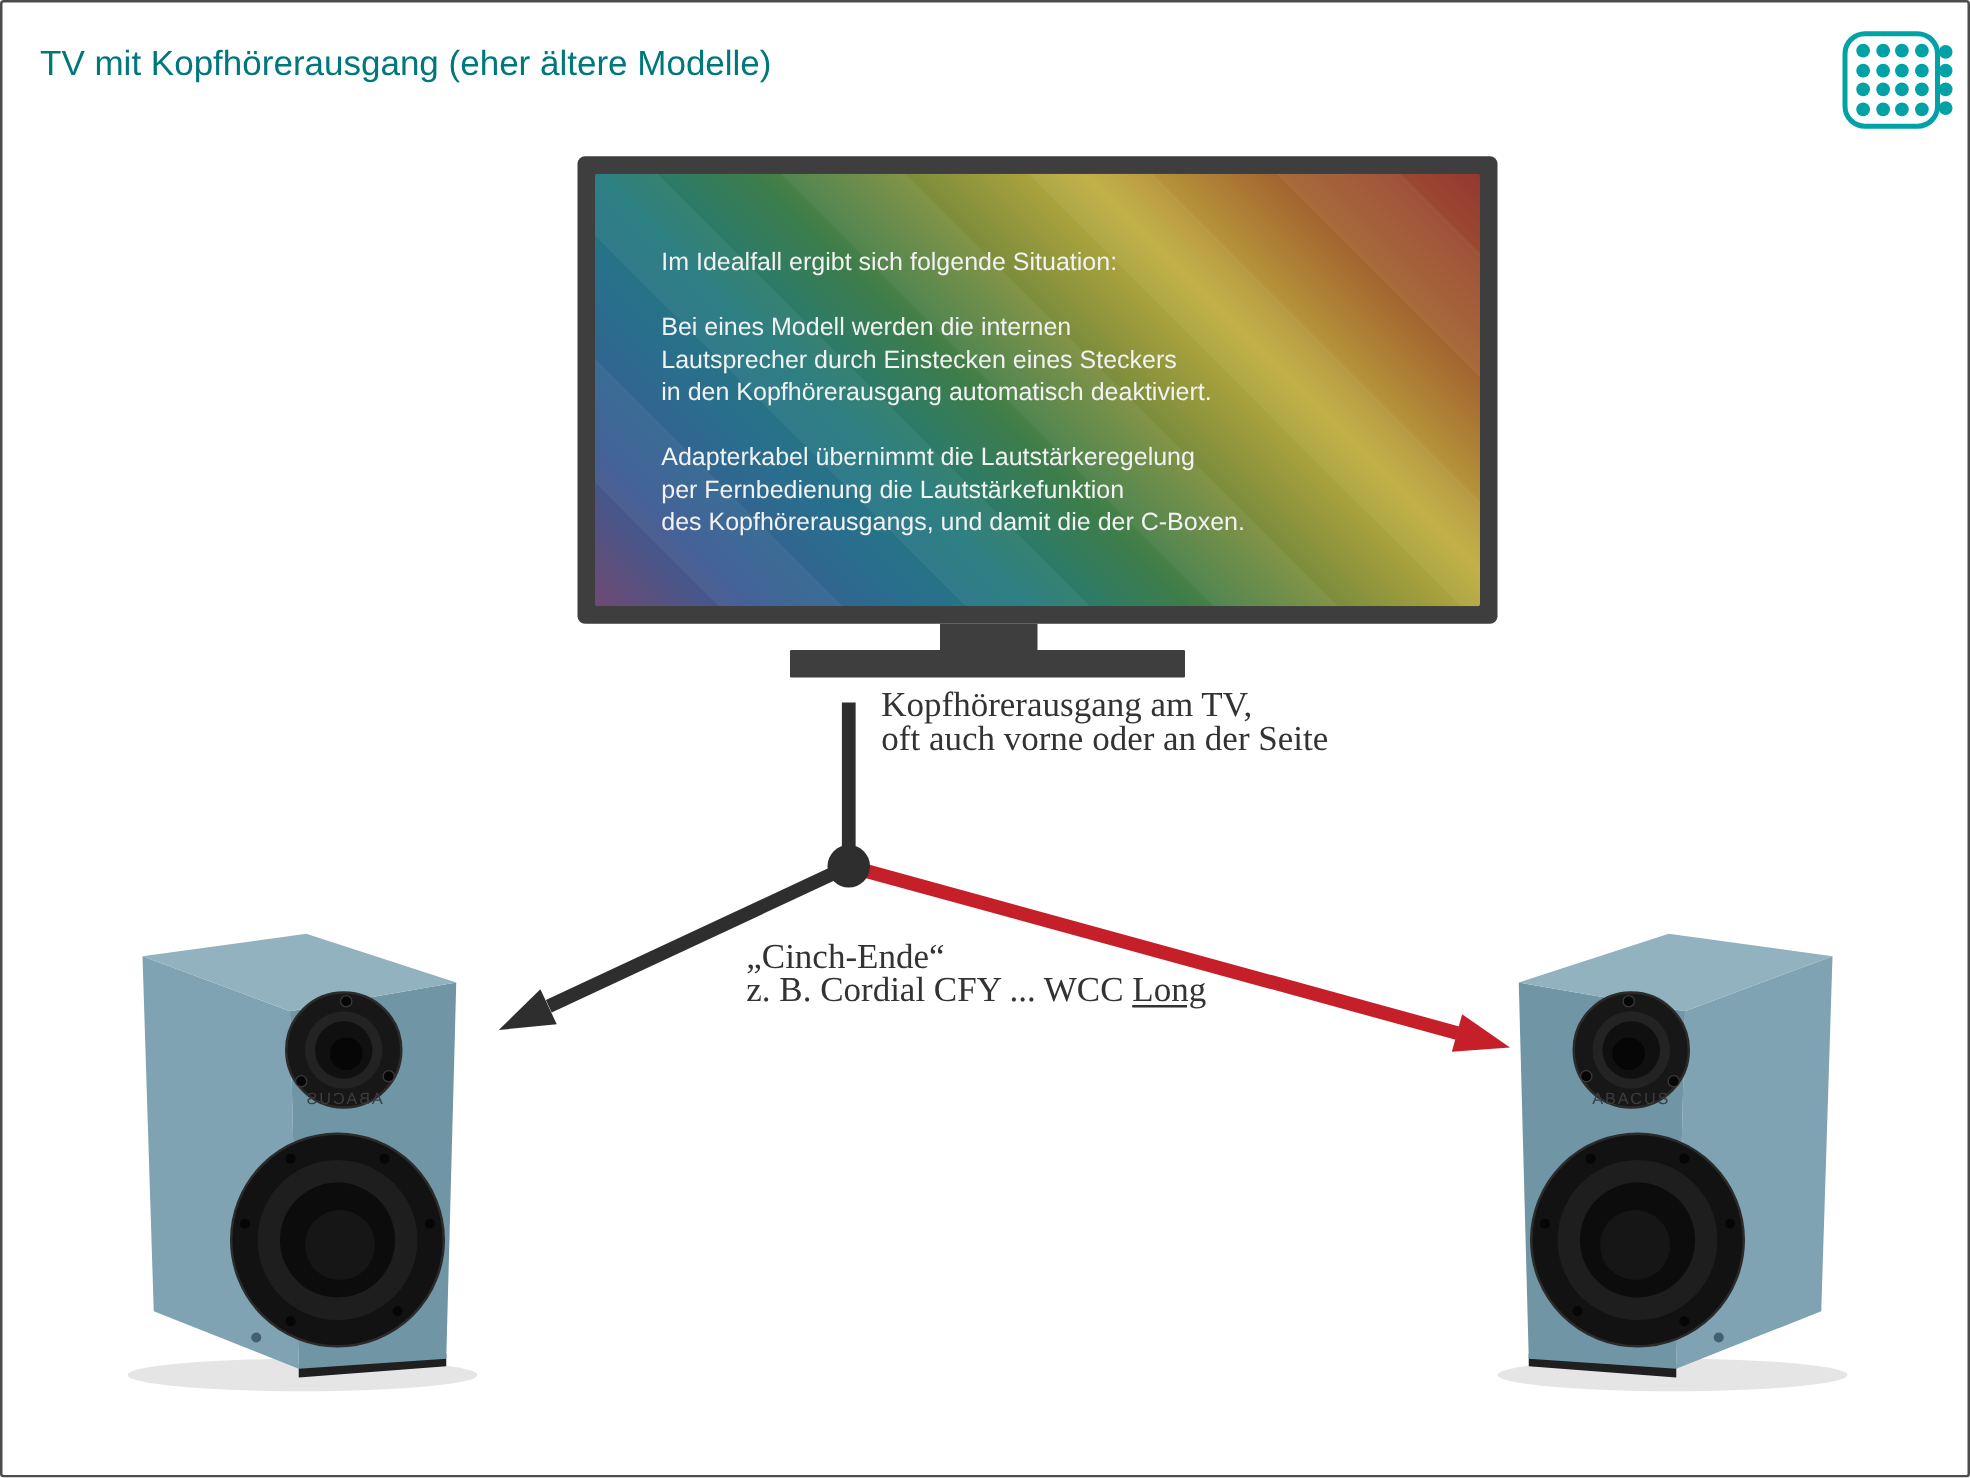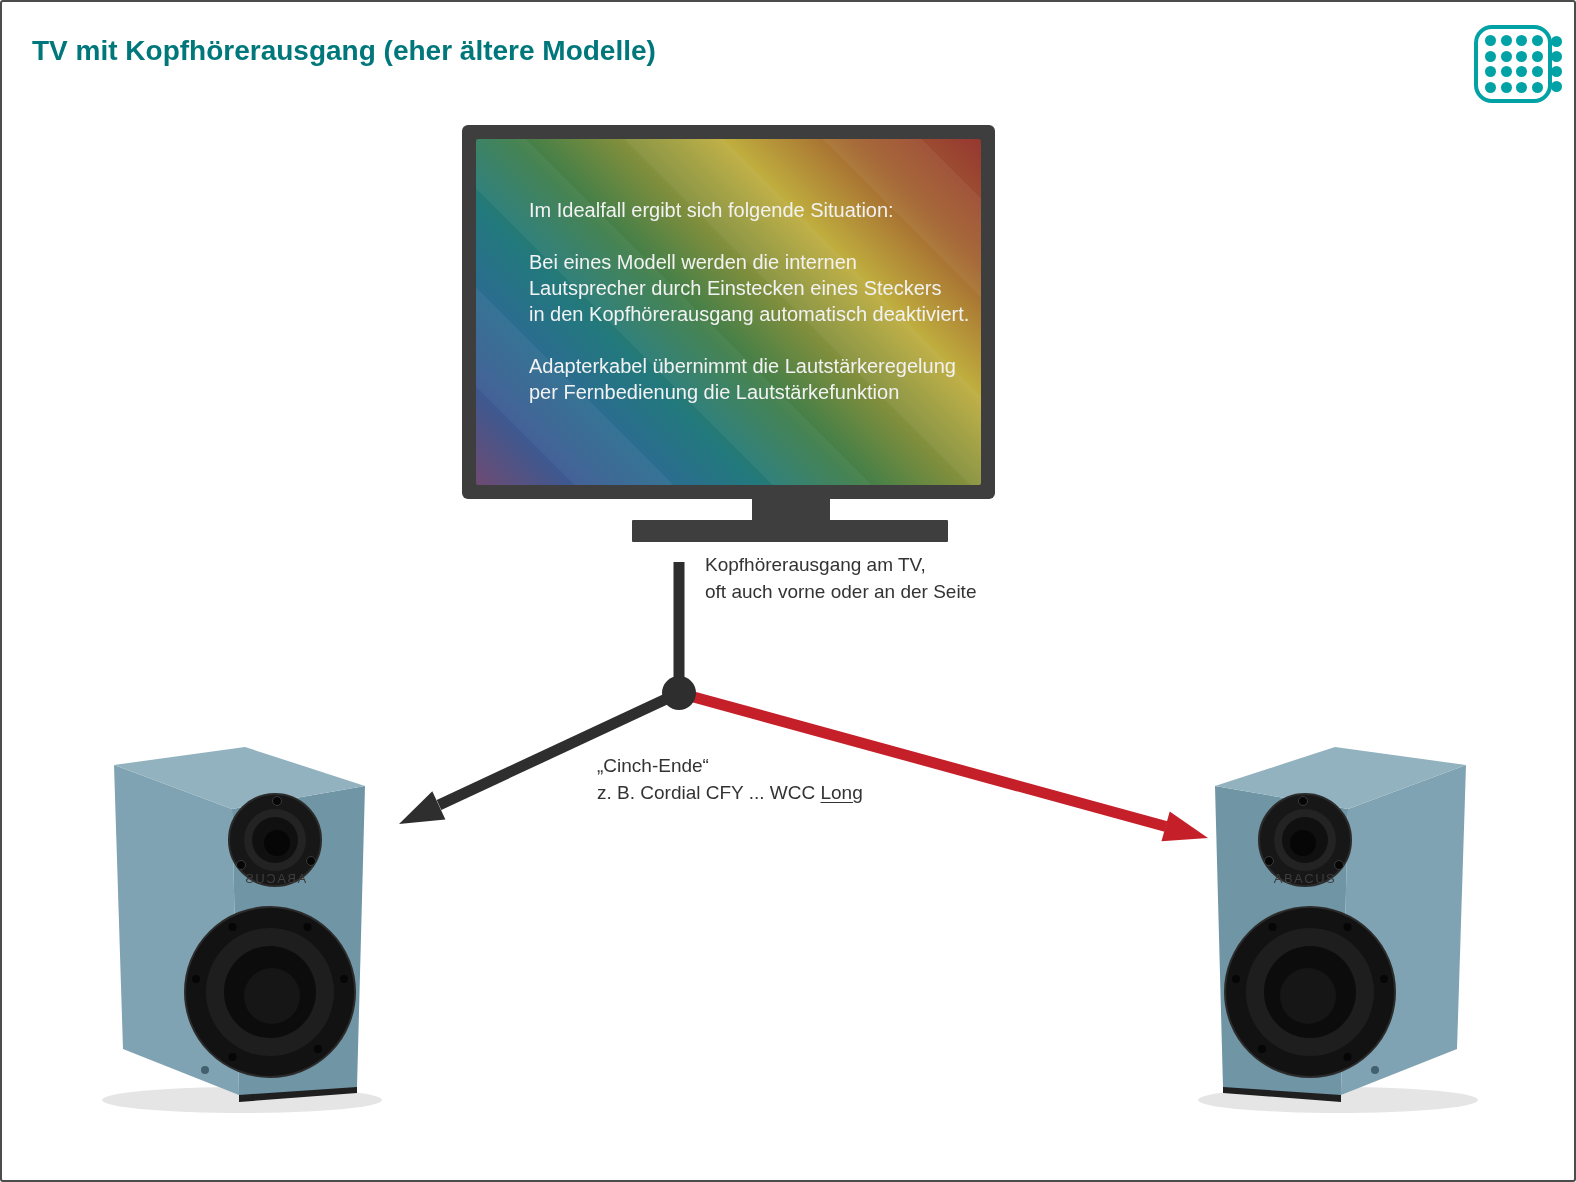--- a/index.html
+++ b/index.html
@@ -5,50 +5,50 @@
   html,body{margin:0;padding:0;background:#ffffff;}
   body{width:1576px;height:1182px;font-family:"Liberation Sans", sans-serif;}
   .canvas{position:relative;width:1576px;height:1182px;box-sizing:border-box;
           border:2px solid #4c4c4c;border-radius:3px;background:#ffffff;overflow:hidden;}
 
   
   .hdr{position:absolute;left:30px;top:20px;}
   .title{font-size:31px;font-weight:bold;color:var(--accent_teal);
          text-decoration:underline;text-decoration-thickness:2.5px;text-underline-offset:7px;}
   .title .arrow{font-weight:400;font-size:27px;}
-  .subtitle{font-size:28px;font-weight:700;color:var(--accent_teal);margin-top:13px;}
+  .subtitle{font-size:28px;font-weight:400;color:var(--accent_teal);margin-top:13px;}
 
   
   .logo{position:absolute;left:1472px;top:23px;width:78px;height:78px;box-sizing:border-box;
         border:4px solid var(--logo_teal);border-radius:18px;display:flex;align-items:stretch;}
   .logo-grid{display:grid;grid-template-columns:repeat(4,11px);grid-template-rows:repeat(4,11px);
              gap:4.5px;padding:7px 4px 7px 7px;align-content:center;}
   .logo-divider{width:3px;background:var(--logo_teal);}
   .logo-col{display:flex;flex-direction:column;gap:4.5px;padding:7px 4px;justify-content:center;}
   .dot{width:11px;height:11px;border-radius:50%;background:var(--logo_teal);display:block;}
 
   
-  .tv{position:absolute;left:460px;top:123px;width:533px;height:374px;background:var(--tv_frame);
+  .tv{position:absolute;left:460px;top:123px;width:736px;height:374px;background:var(--tv_frame);
       border-radius:6px;}
   .tv-screen{position:absolute;left:14px;top:14px;right:14px;bottom:14px;border-radius:2px;
       background:
         repeating-linear-gradient(45deg, rgba(255,255,255,0) 0 70px, rgba(255,255,255,0.05) 70px 140px),
         linear-gradient(45deg,#6e4a72 0%,#3a5a92 12%,#2a6e8e 24%,#22797c 33%,#3d7d4a 45%,
                         #7f8e3c 57%,#bfad3e 70%,#a2622f 85%,#963731 100%);}
   .tv-text{position:absolute;left:53px;top:58px;color:#f2f2f2;font-size:20px;}
   .tvline{min-height:26px;line-height:26px;white-space:nowrap;}
   .tv-neck{position:absolute;left:290px;top:374px;width:78px;height:22px;background:var(--tv_frame);}
   .tv-base{position:absolute;left:170px;top:395px;width:316px;height:22px;background:var(--tv_frame);
            border-radius:1px;}
 
   
   .overlay{position:absolute;left:0;top:0;}
 
   
-  .note{position:absolute;color:var(--text_dark);font-size:19px;line-height:27px;}
+  .note{position:absolute;color:var(--text_dark);font-size:28px;line-height:27px;font-family:Liberation Serif, serif;}
   .note-hp{left:703px;top:549px;}
   .note-ad{left:595px;top:750px;}
   .ul{text-decoration:underline;text-underline-offset:3px;}
 </style>
 </head>
 <body>
 
 <div class="canvas">
 
   <div class="hdr">
@@ -87,20 +87,21 @@
     <div class="tv-screen">
       <div class="tv-text">
         <div class="tvline">Im Idealfall ergibt sich folgende Situation:</div>
         <div class="tvline"></div>
         <div class="tvline">Bei eines Modell werden die internen</div>
         <div class="tvline">Lautsprecher durch Einstecken eines Steckers</div>
         <div class="tvline">in den Kopfhörerausgang automatisch deaktiviert.</div>
         <div class="tvline"></div>
         <div class="tvline">Adapterkabel übernimmt die Lautstärkeregelung</div>
         <div class="tvline">per Fernbedienung die Lautstärkefunktion</div>
+        <div class="tvline">des Kopfhörerausgangs, und damit die der C-Boxen.</div>
       </div>
     </div>
     <div class="tv-neck"></div>
     <div class="tv-base"></div>
   </div>
 
   <svg class="overlay" width="1576" height="1182" viewBox="0 0 1576 1182">
 
     <line x1="677" y1="560" x2="677" y2="691" stroke="#2e2e2e" stroke-width="11"></line>
     <g>

